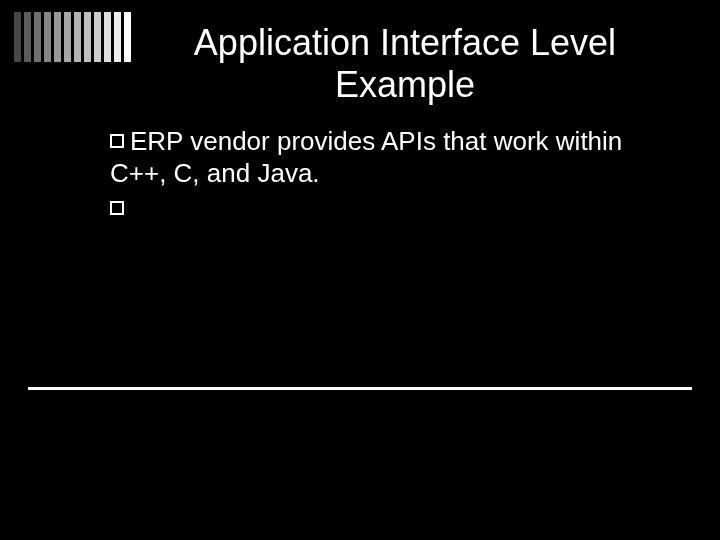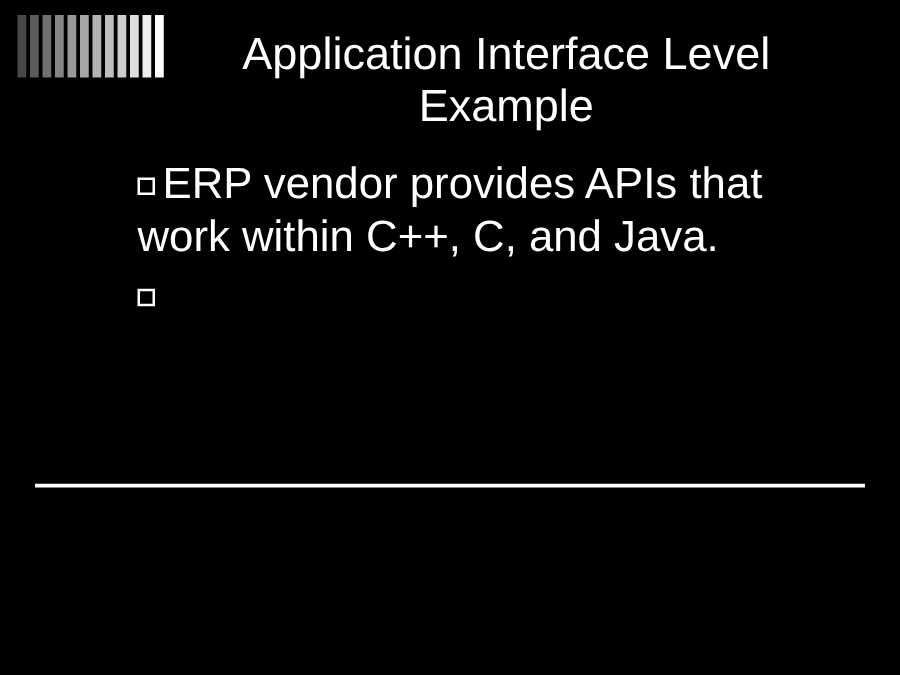--- a/index.html
+++ b/index.html
@@ -55,21 +55,21 @@
     line-height: 1.18;
     color: #fff;
     font-weight: 400;
   }
 
   .body {
     position: absolute;
     top: 126px;
     left: 110px;
     right: 60px;
-    font-size: 35px;
+    font-size: 26px;
     line-height: 1.22;
   }
   .body .item {
     margin-bottom: 4px;
   }
   .body .bullet-box {
     display: inline-block;
     width: 14px;
     height: 14px;
     border: 2px solid #fff;

